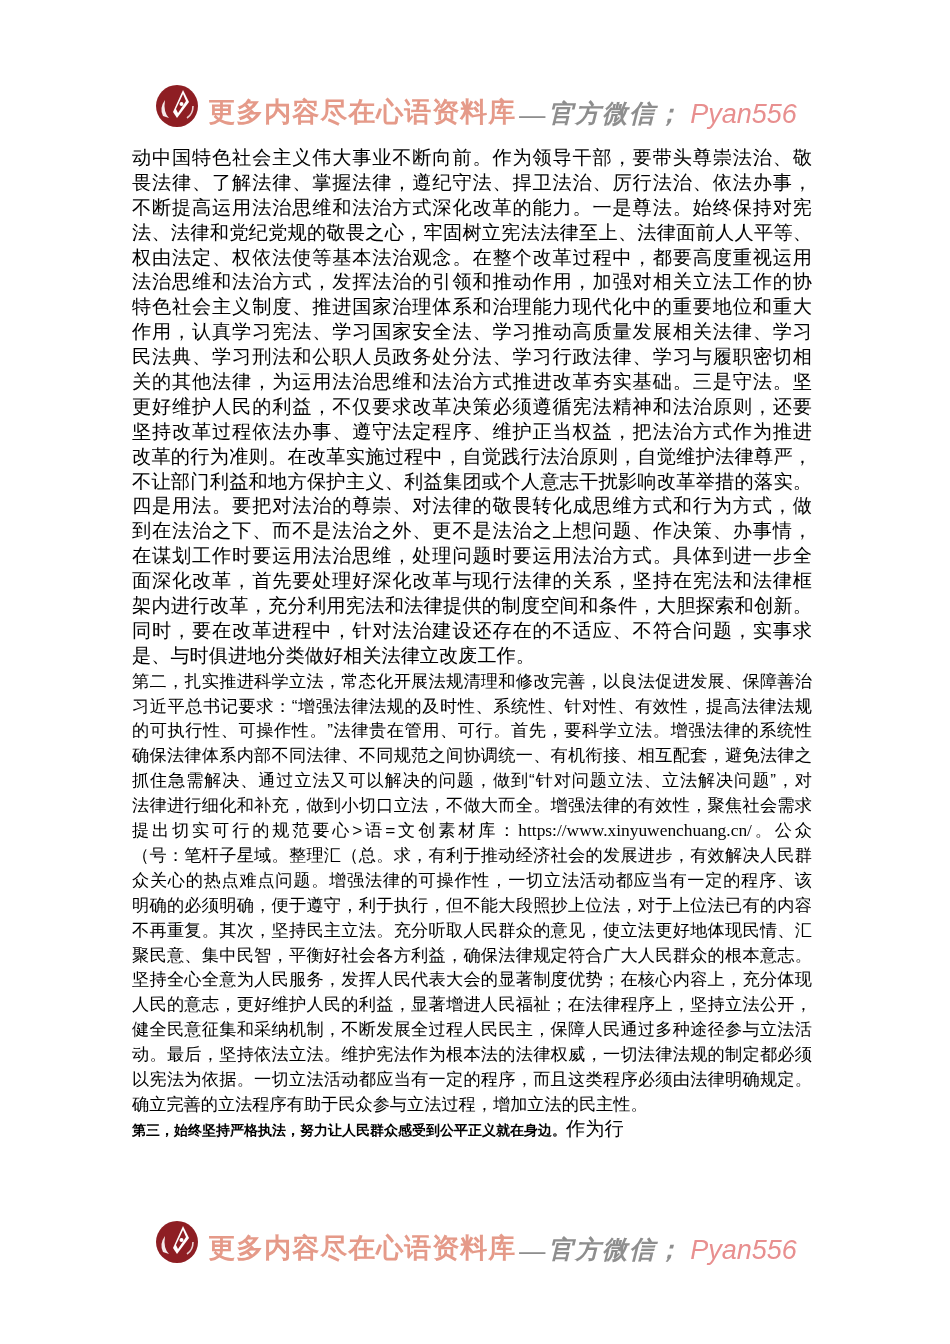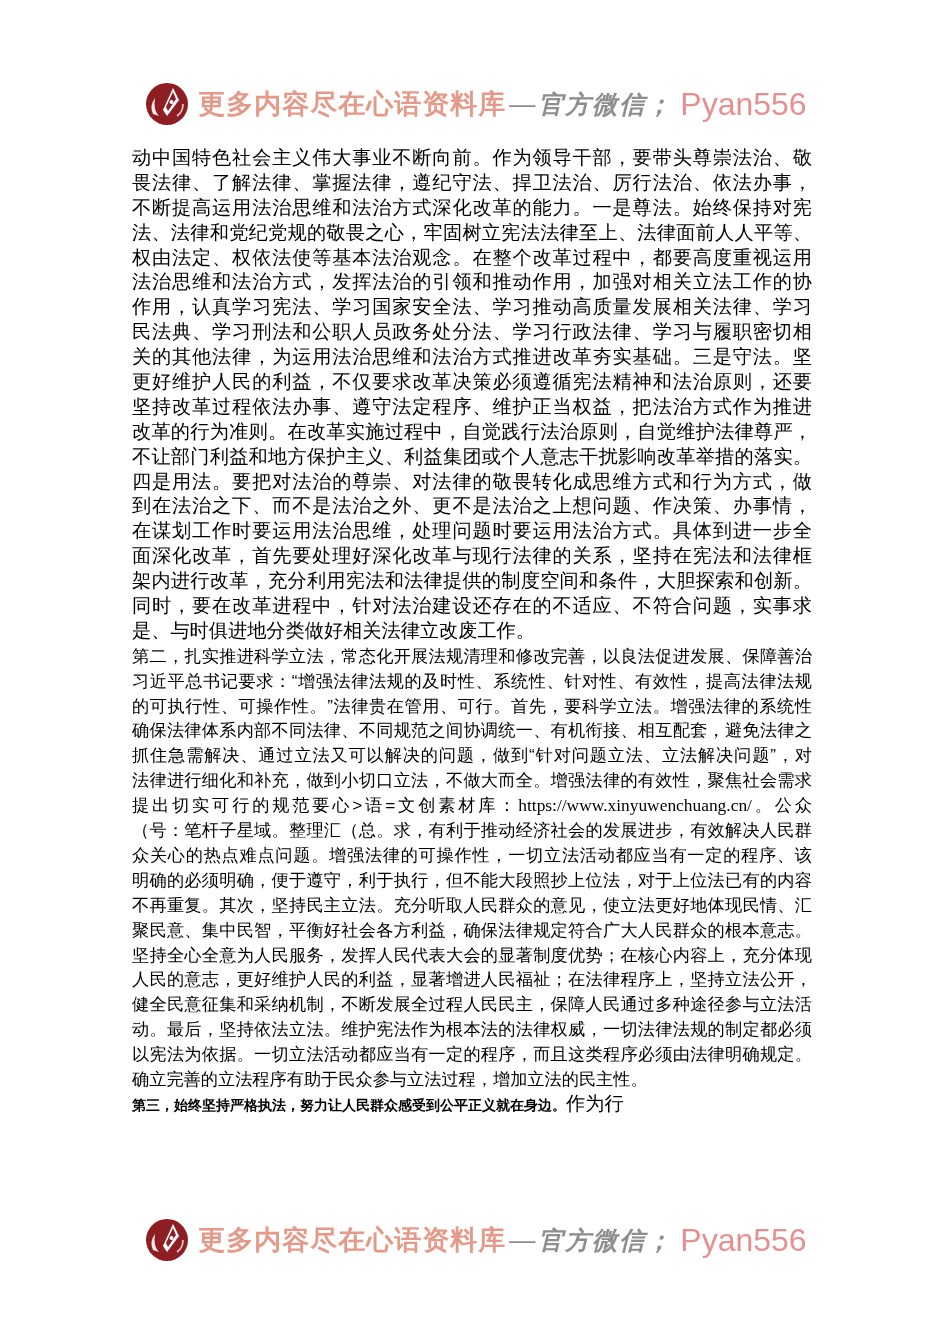--- a/index.html
+++ b/index.html
@@ -8,21 +8,21 @@
     position:relative;
     width:950px;height:1344px;
     background:#ffffff;
     overflow:hidden;
     font-family:"Liberation Serif",serif;
   }
   
   .watermark{
     position:absolute;left:0;right:0;
     height:52px;
-    display:flex;justify-content:center;align-items:center;
+    display:flex;justify-content:center;align-items:flex-end;
     gap:7px;
     user-select:none;
   }
   .wm-header{top:78px;}
   .wm-footer{top:1214px;}
   .wm-logo{width:48px;height:48px;display:inline-block;flex:0 0 auto;}
   .wm-brand{
     font-family:"Liberation Serif",serif;
     font-size:27px;font-weight:bold;letter-spacing:1px;
   }
@@ -31,21 +31,22 @@
     font-size:26px;font-weight:bold;
     margin:0 -4px;
   }
   .wm-label{
     font-family:"Liberation Serif",serif;
     font-style:italic;
     font-size:25px;font-weight:bold;letter-spacing:2px;
   }
   .wm-value{
     font-family:"Liberation Sans",sans-serif;
-    font-size:32px;
+    font-size:27px;
+    font-style:italic;
   }
   
   .doc-body{
     position:absolute;
     left:132px;top:146px;width:680px;
     color:#000;
   }
   .line{
     height:24.9px;line-height:24.9px;
     overflow:hidden;white-space:pre-wrap;
@@ -78,20 +79,21 @@
     <span class="wm-value" style="color: rgb(232, 143, 143);">Pyan556</span>
   </div>
 
   <div class="doc-body" style="color: rgb(0, 0, 0);">
       <div class="line serif just"><span class="serif">动中国特色社会主义伟大事业不断向前。作为领导干部，要带头尊崇法治、敬</span></div>
       <div class="line serif just"><span class="serif">畏法律、了解法律、掌握法律，遵纪守法、捍卫法治、厉行法治、依法办事，</span></div>
       <div class="line serif just"><span class="serif">不断提高运用法治思维和法治方式深化改革的能力。一是尊法。始终保持对宪</span></div>
       <div class="line serif just"><span class="serif">法、法律和党纪党规的敬畏之心，牢固树立宪法法律至上、法律面前人人平等、</span></div>
       <div class="line serif just"><span class="serif">权由法定、权依法使等基本法治观念。在整个改革过程中，都要高度重视运用</span></div>
       <div class="line serif just"><span class="serif">法治思维和法治方式，发挥法治的引领和推动作用，加强对相关立法工作的协</span></div>
+      <div class="line serif just"><span class="serif">特色社会主义制度、推进国家治理体系和治理能力现代化中的重要地位和重大</span></div>
       <div class="line serif just"><span class="serif">作用，认真学习宪法、学习国家安全法、学习推动高质量发展相关法律、学习</span></div>
       <div class="line serif just"><span class="serif">民法典、学习刑法和公职人员政务处分法、学习行政法律、学习与履职密切相</span></div>
       <div class="line serif just"><span class="serif">关的其他法律，为运用法治思维和法治方式推进改革夯实基础。三是守法。坚</span></div>
       <div class="line serif just"><span class="serif">更好维护人民的利益，不仅要求改革决策必须遵循宪法精神和法治原则，还要</span></div>
       <div class="line serif just"><span class="serif">坚持改革过程依法办事、遵守法定程序、维护正当权益，把法治方式作为推进</span></div>
       <div class="line serif just"><span class="serif">改革的行为准则。在改革实施过程中，自觉践行法治原则，自觉维护法律尊严，</span></div>
       <div class="line serif just"><span class="serif">不让部门利益和地方保护主义、利益集团或个人意志干扰影响改革举措的落实。</span></div>
       <div class="line serif just"><span class="serif">四是用法。要把对法治的尊崇、对法律的敬畏转化成思维方式和行为方式，做</span></div>
       <div class="line serif just"><span class="serif">到在法治之下、而不是法治之外、更不是法治之上想问题、作决策、办事情，</span></div>
       <div class="line serif just"><span class="serif">在谋划工作时要运用法治思维，处理问题时要运用法治方式。具体到进一步全</span></div>

